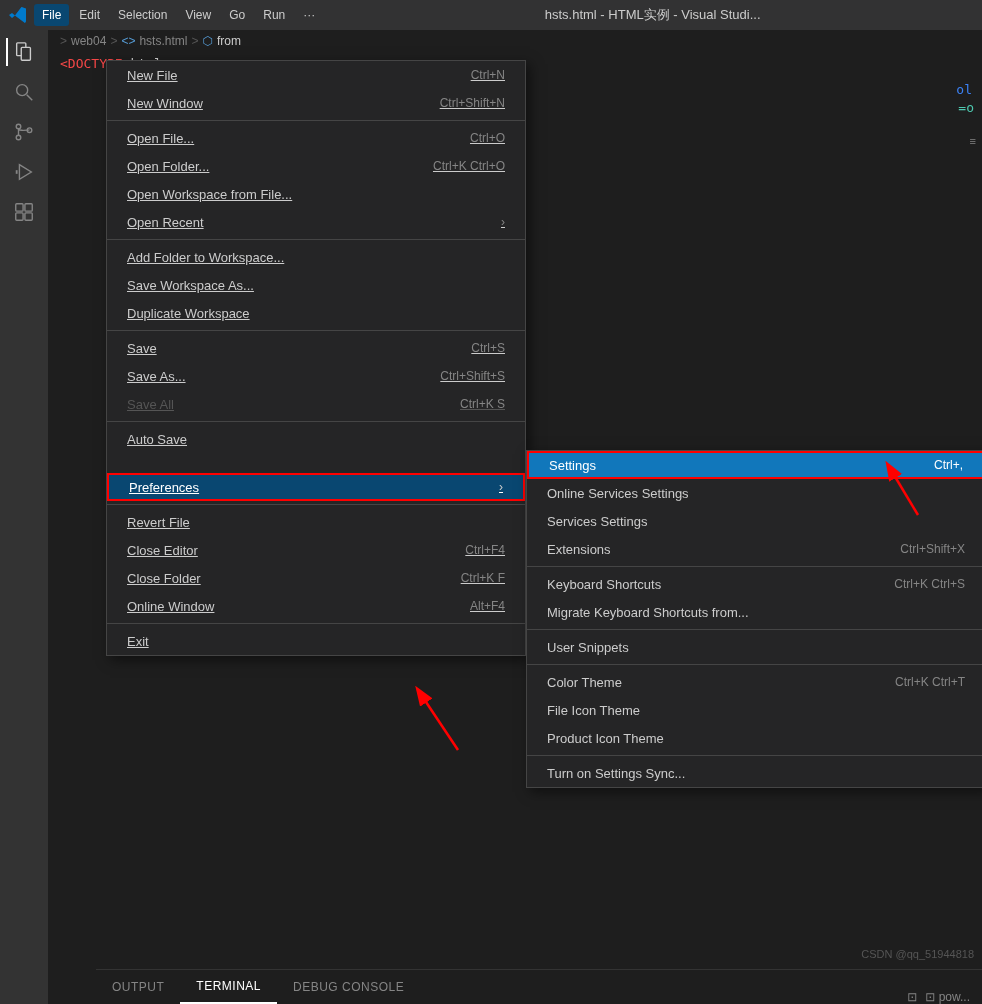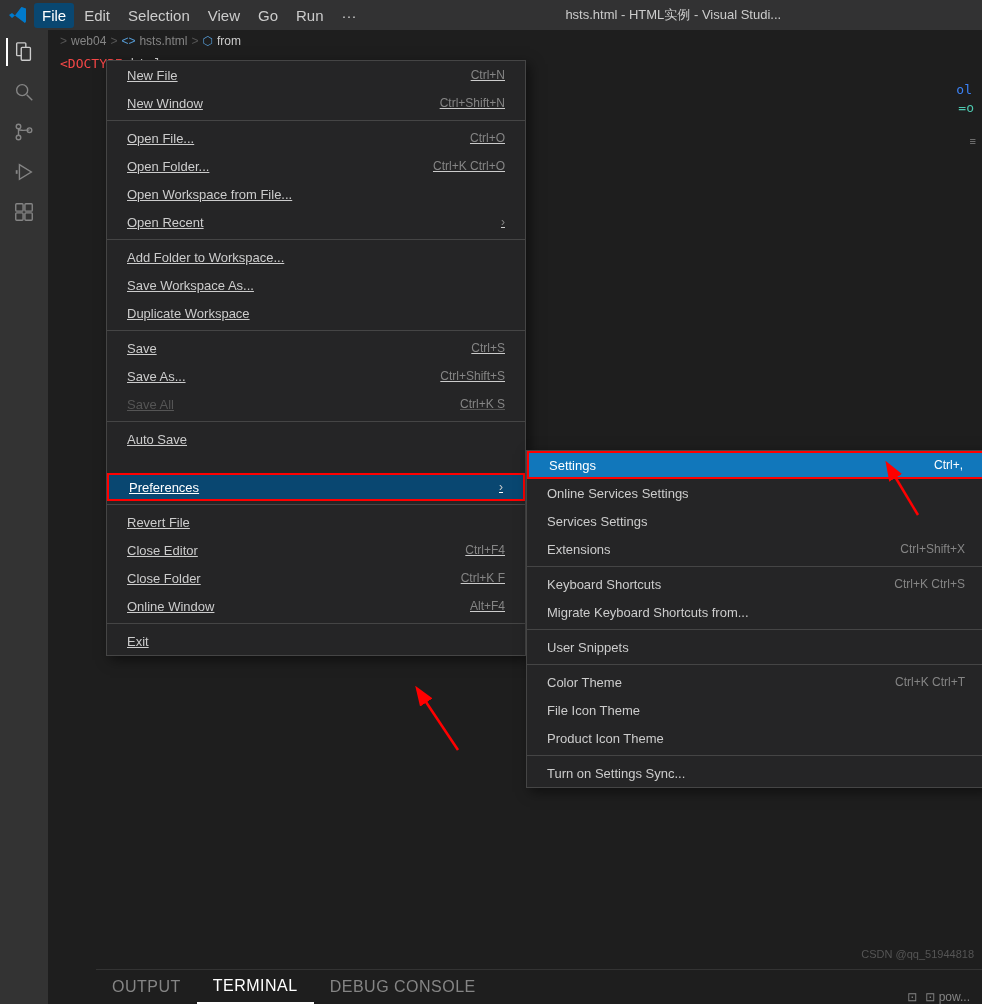--- a/index.html
+++ b/index.html
@@ -31,21 +31,21 @@
       align-items: center;
       justify-content: center;
     }
     .titlebar-menu {
       display: flex;
       gap: 2px;
     }
     .titlebar-menu-item {
       padding: 4px 8px;
       color: #cccccc;
-      font-size: 15px;
+      font-size: 12px;
       cursor: pointer;
       border-radius: 3px;
     }
     .titlebar-menu-item:hover, .titlebar-menu-item.active {
       background: #094771;
       color: #fff;
     }
     .titlebar-title {
       flex: 1;
       text-align: center;
@@ -228,21 +228,21 @@
       align-items: flex-end;
     }
     .panel-tabs {
       display: flex;
       height: 100%;
       align-items: flex-end;
     }
     .panel-tab {
       padding: 6px 16px;
       color: #858585;
-      font-size: 16px;
+      font-size: 12px;
       cursor: pointer;
       text-transform: uppercase;
       letter-spacing: 0.5px;
       height: 100%;
       display: flex;
       align-items: center;
     }
     .panel-tab.active {
       color: #ffffff;
       border-bottom: 2px solid #ffffff;

